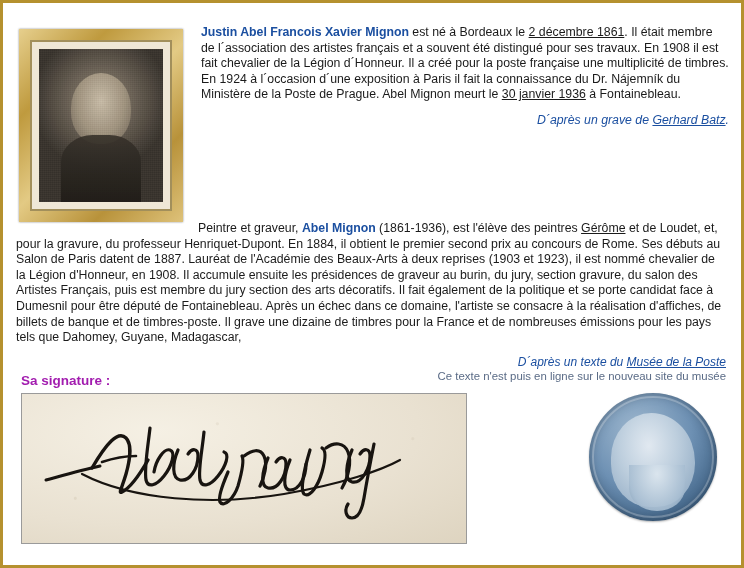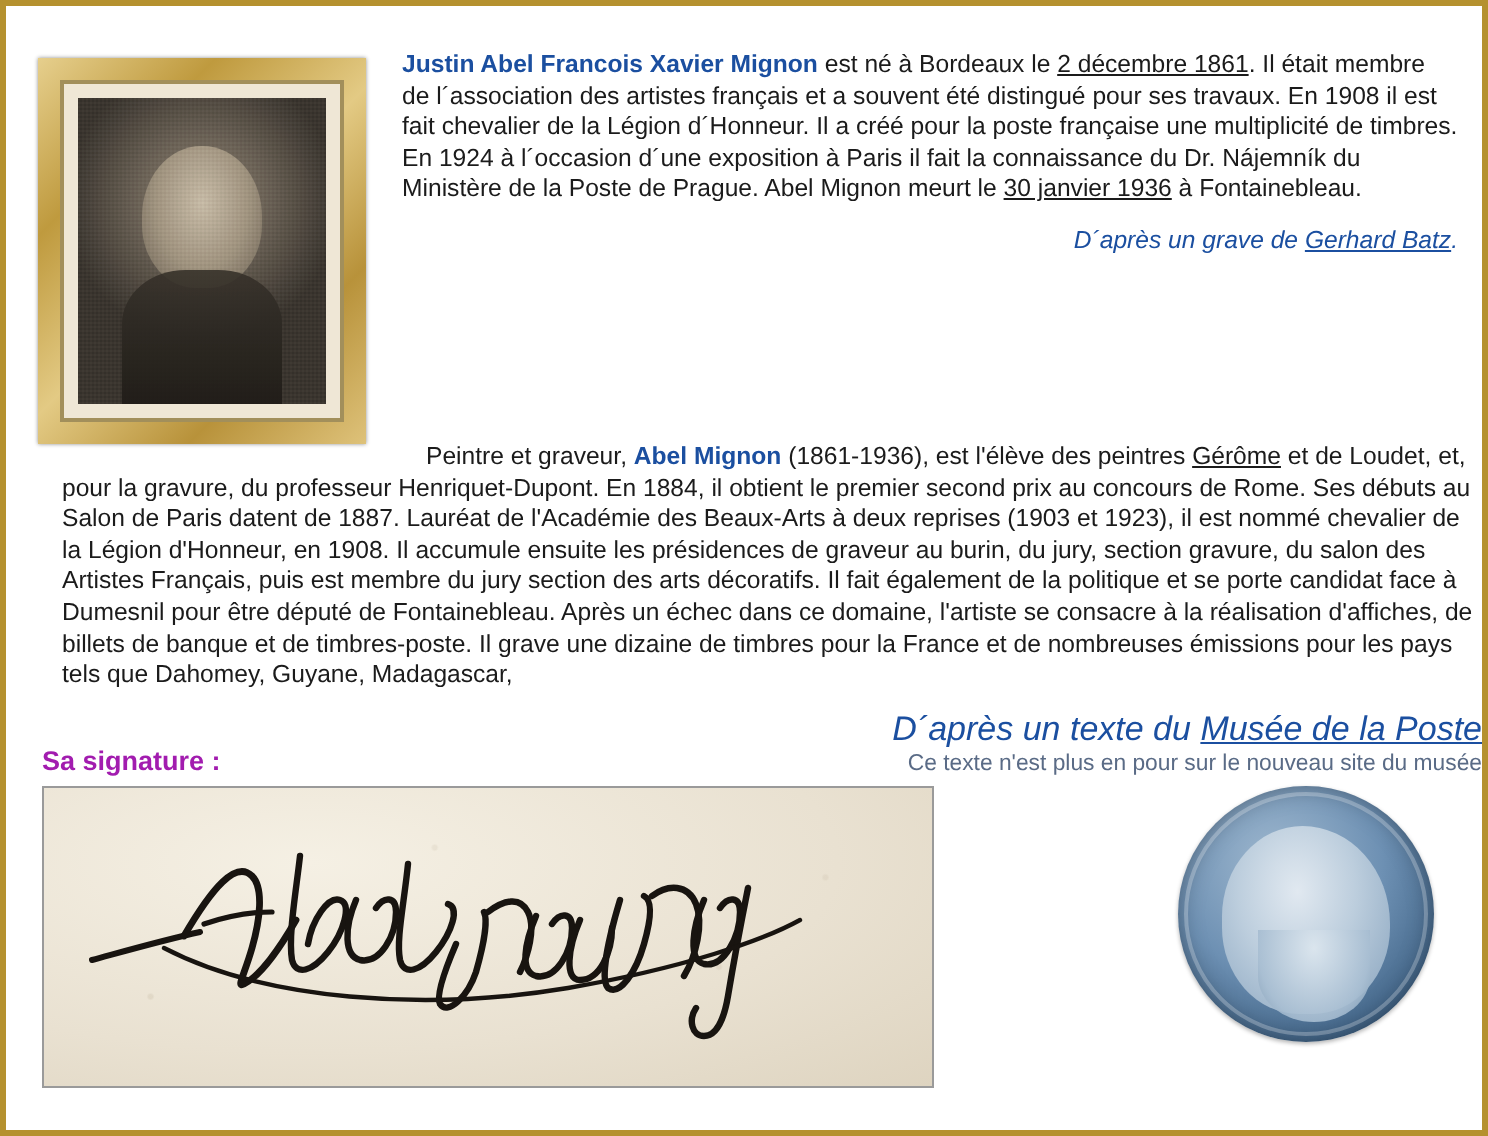--- a/index.html
+++ b/index.html
@@ -121,27 +121,27 @@
   .credit {
     margin-top: 10px;
     font-size: 12.3px;
     font-style: italic;
     color: #1b4fa0;
     text-align: right;
   }
   .credit .u { }
   .wide-block {
     position: absolute;
-    left: 26px;
+    left: 11px;
     top: 216px;
     width: 710px;
   }
   .credit2 {
     margin-top: 9px;
-    font-size: 17px;
+    font-size: 12px;
     font-style: italic;
     color: #1b4fa0;
     text-align: right;
   }
   .note {
     margin-top: 1px;
     font-size: 11.4px;
     color: #5a6b86;
     text-align: right;
   }
@@ -241,21 +241,21 @@
         <p class="para"><span class="name-blue">Justin Abel Francois Xavier Mignon</span><span> est né à Bordeaux le </span><span class="u">2 décembre 1861</span><span>.</span>
           <span>Il était membre de l´association des artistes français et a souvent été distingué pour ses travaux. En 1908 il est fait chevalier de la Légion d´Honneur. Il a créé pour la poste française une multiplicité de timbres. En 1924 à l´occasion d´une exposition à Paris il fait la connaissance du Dr. Nájemník du Ministère de la Poste de Prague.</span>
           <span>Abel Mignon meurt le </span><span class="u">30 janvier 1936</span><span> à Fontainebleau.</span>
         </p>
         <div class="credit"><span>D´après un grave de </span><span class="u">Gerhard Batz</span><span>.</span></div>
       </div>
 
       <div class="wide-block">
         <p class="para" style="text-indent:182px;"><span>Peintre et graveur, </span><span class="name-blue">Abel Mignon</span><span> (1861-1936), est l'élève des peintres </span><span class="u">Gérôme</span><span> et de Loudet, et, pour la gravure, du professeur Henriquet-Dupont. En 1884, il obtient le premier second prix au concours de Rome. Ses débuts au Salon de Paris datent de 1887. Lauréat de l'Académie des Beaux-Arts à deux reprises (1903 et 1923), il est nommé chevalier de la Légion d'Honneur, en 1908. Il accumule ensuite les présidences de graveur au burin, du jury, section gravure, du salon des Artistes Français, puis est membre du jury section des arts décoratifs. Il fait également de la politique et se porte candidat face à Dumesnil pour être député de Fontainebleau. Après un échec dans ce domaine, l'artiste se consacre à la réalisation d'affiches, de billets de banque et de timbres-poste. Il grave une dizaine de timbres pour la France et de nombreuses émissions pour les pays tels que Dahomey, Guyane, Madagascar,</span></p>
         <div class="credit2"><span>D´après un texte du </span><span class="u">Musée de la Poste</span></div>
-        <div class="note">Ce texte n'est plus en pour sur le nouveau site du musée</div>
+        <div class="note">Ce texte n'est puis en ligne sur le nouveau site du musée</div>
       </div>
     </div>
 
     <div class="sig-label">Sa signature :</div>
 
     <div class="sig-box">
       <div class="flecks"></div>
       <svg class="sig-svg" width="444" height="149" viewBox="0 0 444 149">
         <g fill="none" stroke="#181410" stroke-linecap="round" stroke-linejoin="round">
           <path d="M24 86 C46 80, 60 76, 78 72" stroke-width="3"></path>

